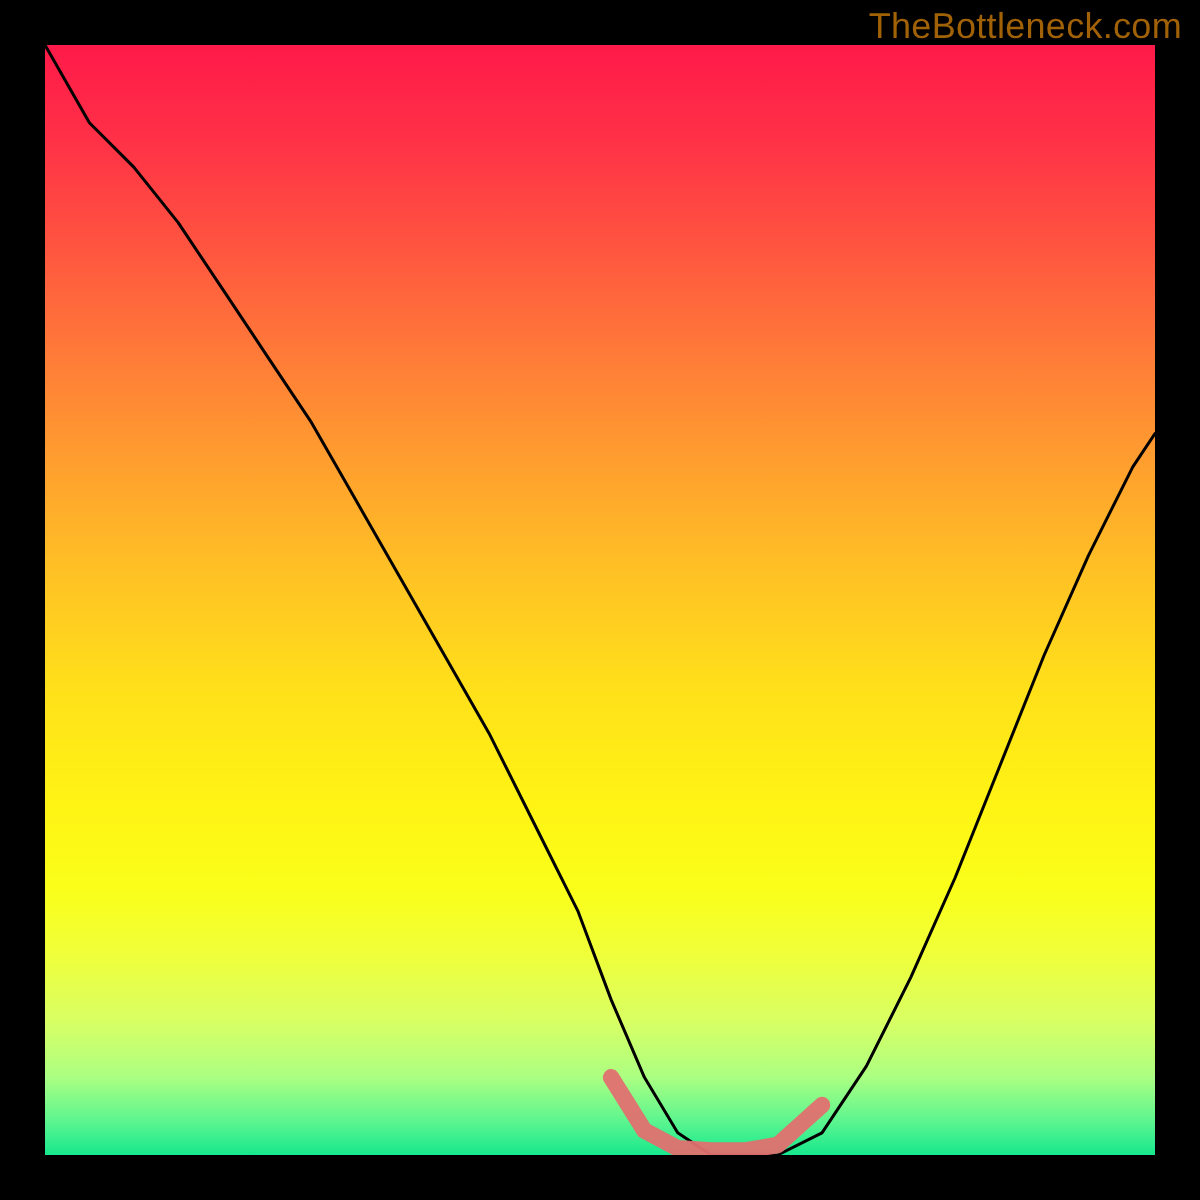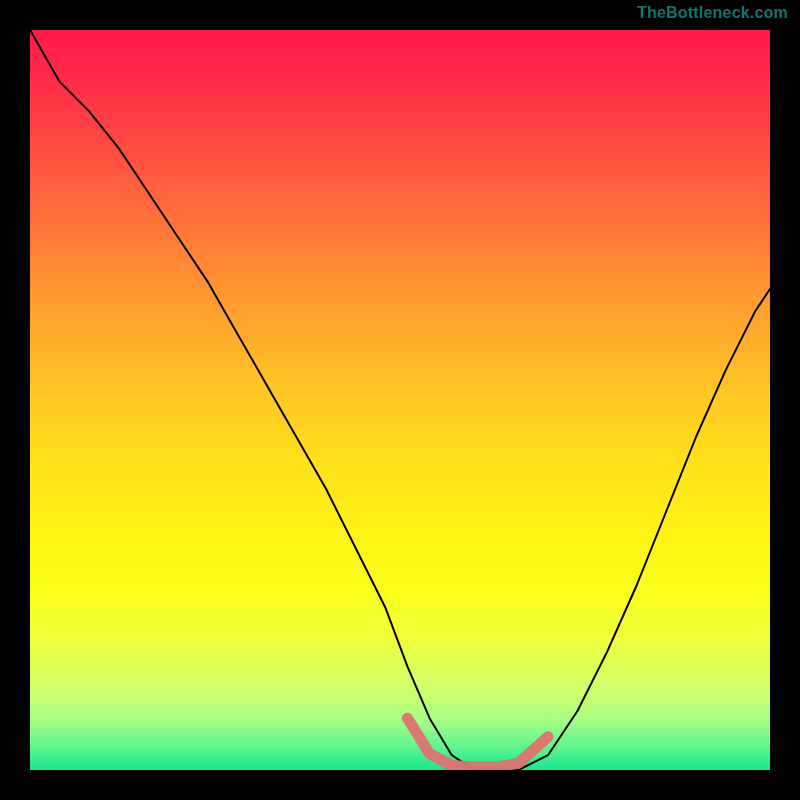--- a/index.html
+++ b/index.html
@@ -8,23 +8,23 @@
     position: relative;
     width: 800px;
     height: 800px;
     background: #000;
   }
   .attribution {
     position: absolute;
     top: 4px;
     right: 12px;
     font-family: Arial, Helvetica, sans-serif;
-    font-size: 16px;
-    font-weight: 700;
-    color: #0f766e;
+    font-size: 24px;
+    font-weight: 400;
+    color: #a16207;
     letter-spacing: 0.2px;
   }
   .plot {
     position: absolute;
     left: 30px;
     top: 30px;
     width: 740px;
     height: 740px;
   }
   .plot svg { display: block; width: 740px; height: 740px; }

